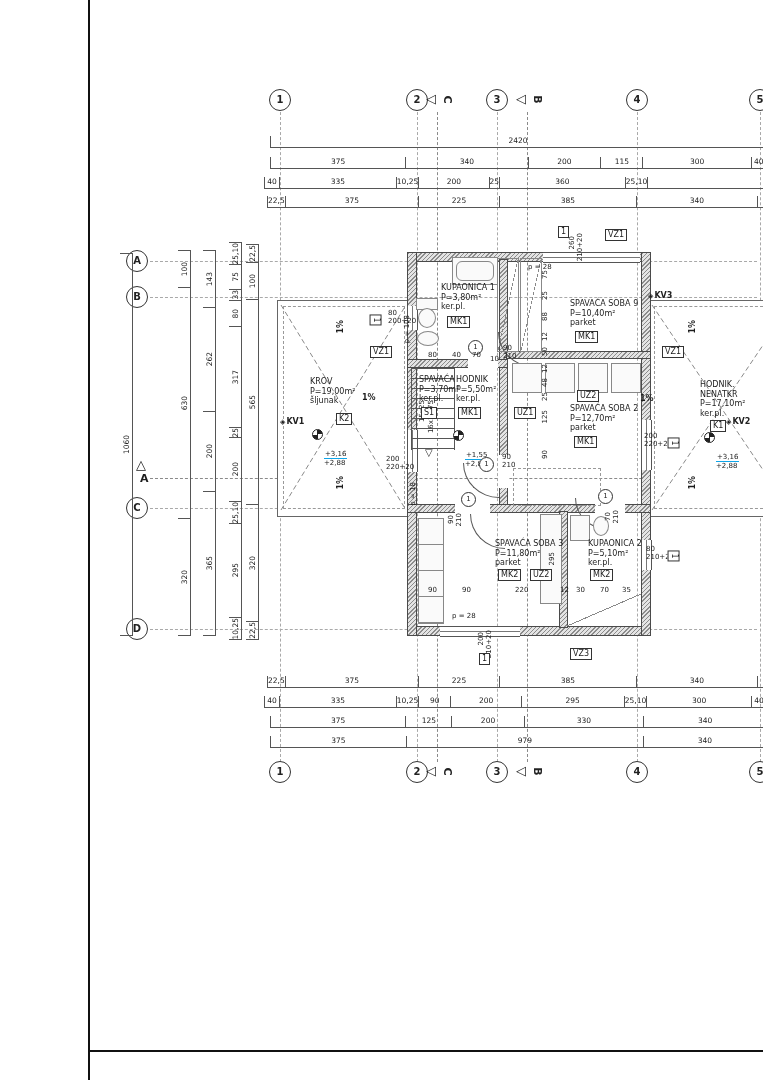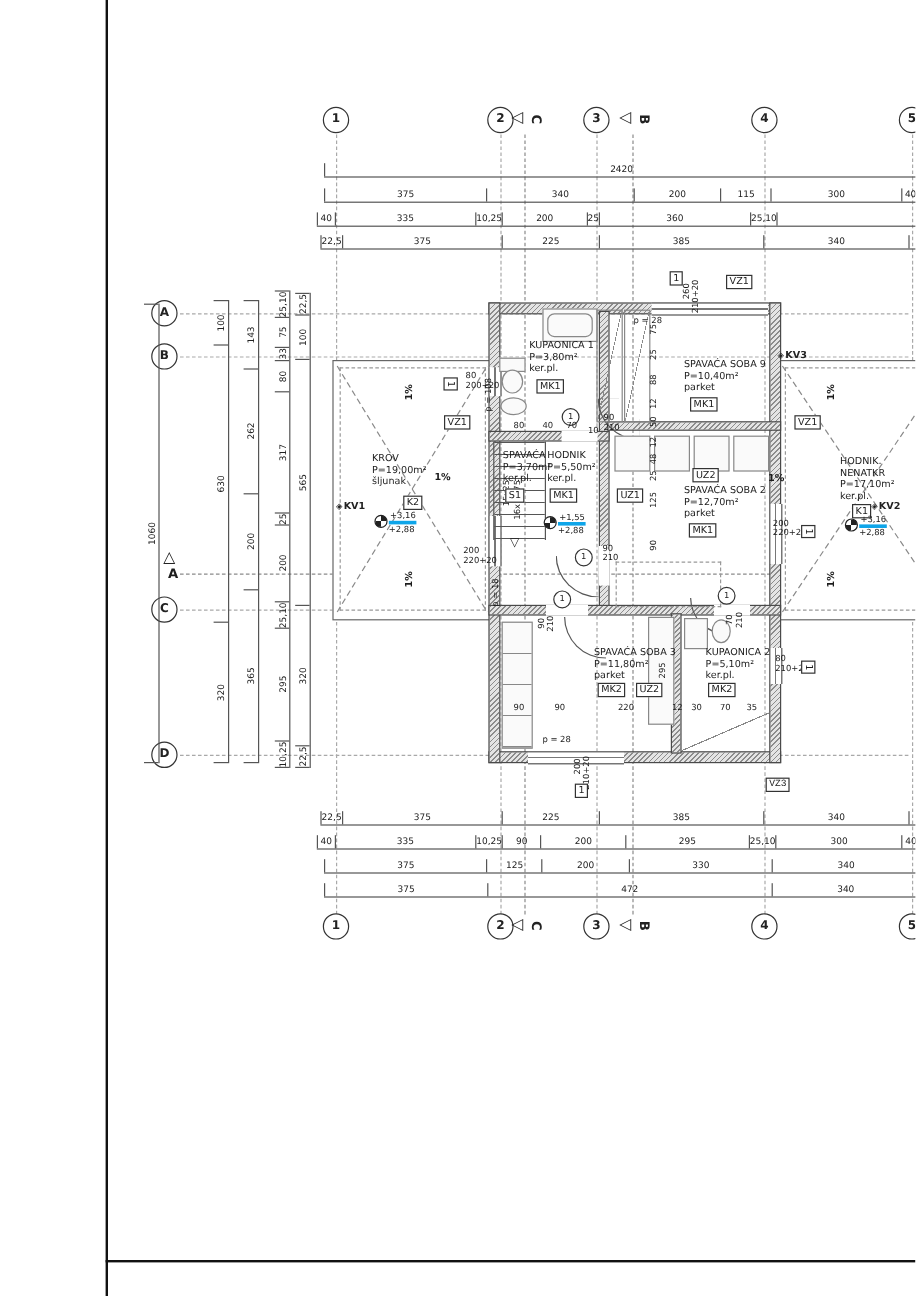--- a/index.html
+++ b/index.html
@@ -33,21 +33,21 @@
   .dashrect{position:absolute;border:1px dashed #999;}
   .fix{position:absolute;border:1px solid #888;background:#fafafa;}
   .oval{border-radius:50%;}
   .arc-bl{position:absolute;border-left:1px solid #555;border-bottom:1px solid #555;border-bottom-left-radius:100%;}
   .diag{position:absolute;background:linear-gradient(to bottom right,transparent 49.2%,#888 49.2%,#888 50.8%,transparent 50.8%);}
   .stair{position:absolute;background:repeating-linear-gradient(to bottom,#555 0 1px,transparent 1px 10px);
          border-left:1px solid #555;border-right:1px solid #555;}
   .ldot{position:absolute;width:9px;height:9px;border:1px solid #222;border-radius:50%;
         background:conic-gradient(#222 0 90deg,#fff 90deg 180deg,#222 180deg 270deg,#fff 270deg 360deg);}
   .lv{position:absolute;font-size:7px;line-height:8px;}
-  .lv .a{border-bottom:3px solid #0ea5e9;padding:0 1px;}
+  .lv .a{border-bottom:1px solid #0ea5e9;padding:0 1px;margin-top:24px;}
   .tri{position:absolute;font-size:13px;line-height:13px;color:#222;}
   .secletter{position:absolute;font-size:11px;font-weight:bold;transform:rotate(90deg);}
   .kv{position:absolute;font-size:8px;font-weight:bold;}
   .kv::before{content:"◈";font-size:7px;margin-right:1px;}
   .borderline{position:absolute;background:#111;}
 </style>
 </head>
 <body>
 
 <div id="sheet">
@@ -146,21 +146,21 @@
   </div>
   <div class="dimrow" style="left:270px;top:716px;width:497px;">
     <div class="s" style="flex:375"><span>375</span></div>
     <div class="s" style="flex:125"><span>125</span></div>
     <div class="s" style="flex:200"><span>200</span></div>
     <div class="s" style="flex:330"><span>330</span></div>
     <div class="s" style="flex:340"><span>340</span></div>
   </div>
   <div class="dimrow" style="left:270px;top:736px;width:497px;">
     <div class="s" style="flex:375"><span>375</span></div>
-    <div class="s" style="flex:655"><span>472</span></div>
+    <div class="s" style="flex:655"><span>979</span></div>
     <div class="s" style="flex:340"><span>340</span></div>
   </div>
 
   <div class="dimcol" style="left:120px;top:253px;height:383px;">
     <div class="s" style="flex:1">
         <span class="vnum">1060</span>
       </div>
   </div>
   <div class="dimcol" style="left:178px;top:250px;height:386px;">
     <div class="s" style="flex:100">
@@ -381,21 +381,21 @@
   <div class="lbl" style="left:588px;top:539px;">
     <div>KUPAONICA 2</div>
       <div>P=5,10m²</div>
       <div>ker.pl.</div>
   </div>
   <span class="lbl box" style="left:590px;top:569px;">MK2</span>
 
   <span class="lbl box" style="left:605px;top:229px;">VZ1</span>
   <span class="lbl box" style="left:370px;top:346px;">VZ1</span>
   <span class="lbl box" style="left:662px;top:346px;">VZ1</span>
-  <span class="lbl box" style="left:638px;top:648px;font-family:Liberation Mono, monospace;">VZ3</span>
+  <span class="lbl box" style="left:570px;top:648px;">VZ3</span>
   <span class="kv" style="left:648px;top:291px;">KV3</span>
 
   <span class="lbl box" style="left:558px;top:226px;">1</span>
   <span class="lbl rot sm" style="left:568px;top:236px;">260</span>
   <span class="lbl rot sm" style="left:576px;top:233px;">210+20</span>
 
   <span class="lbl box" style="left:370px;top:314px;transform:rotate(90deg);">1</span>
   <div class="lbl sm" style="left:388px;top:309px;">
     <div>80</div>
       <div>200+20</div>

